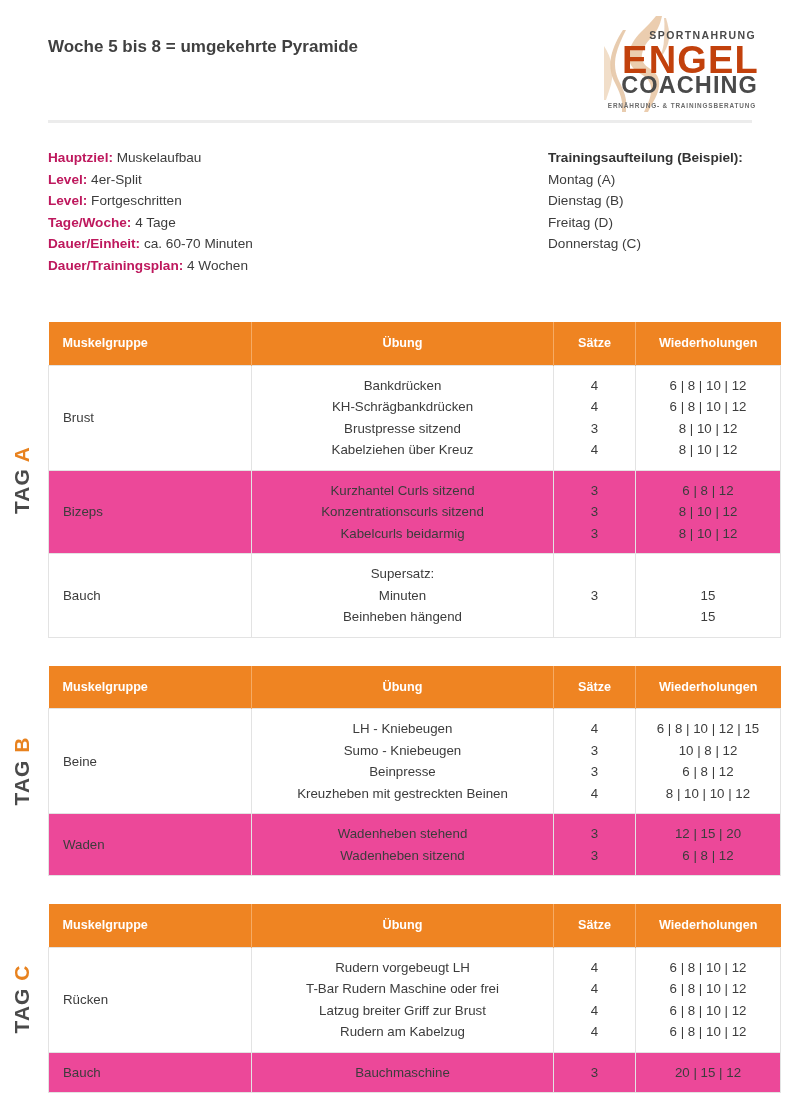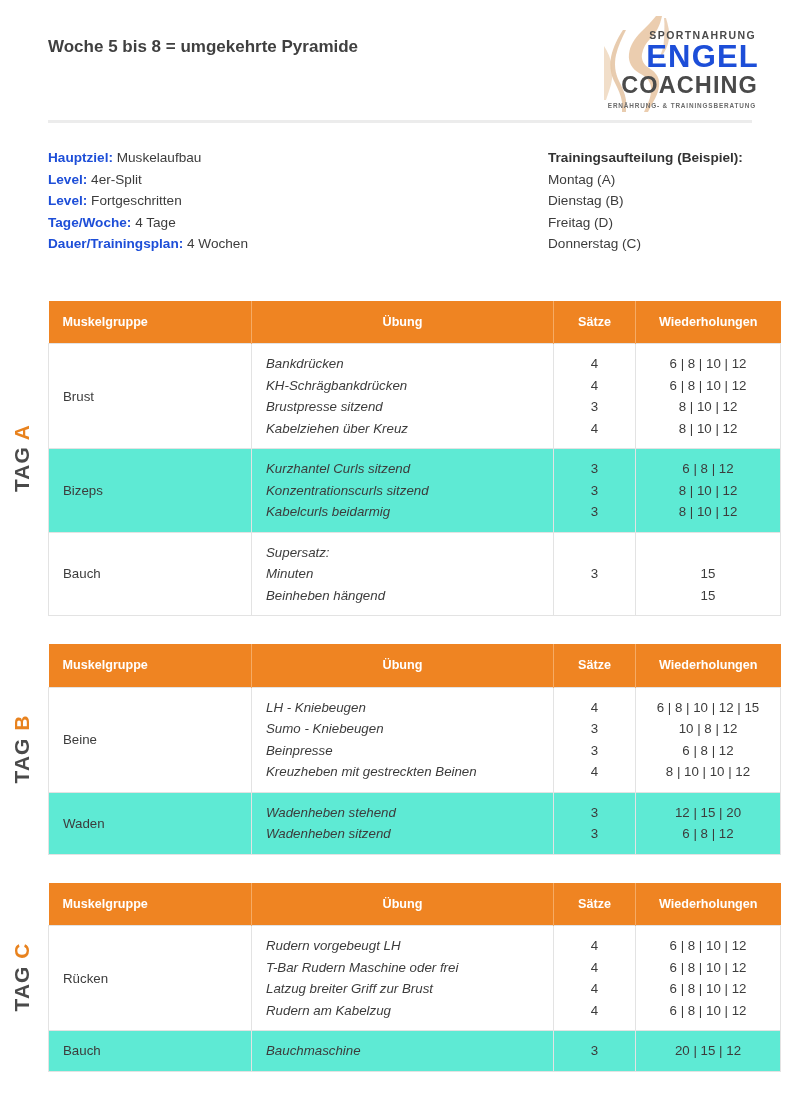--- a/index.html
+++ b/index.html
@@ -64,24 +64,24 @@
     font-weight: bold;
     letter-spacing: 1.4px;
     color: #4a4a4a;
     text-align: right;
     white-space: nowrap;
   }
   .logo-engel {
     position: absolute;
     right: 3px;
     top: 25px;
-    font-size: 31px;
+    font-size: 38px;
     font-weight: bold;
     letter-spacing: 1.2px;
-    color: #1d4ed8;
+    color: #c2410c;
     line-height: 1;
     white-space: nowrap;
   }
   .logo-coaching {
     position: absolute;
     right: 4px;
     top: 58px;
     font-size: 23.5px;
     font-weight: bold;
     letter-spacing: 1.1px;
@@ -117,21 +117,21 @@
     display: flex;
   }
   .info-col-left { width: 500px; }
   .info-col-right { flex: 1; }
   .info-line {
     font-size: 13.6px;
     line-height: 21.5px;
     color: #3c3c3c;
     white-space: nowrap;
   }
-  .info-line b { font-weight: bold; color: #1d4ed8; }
+  .info-line b { font-weight: bold; color: #be185d; }
   .info-heading {
     font-size: 13.6px;
     line-height: 21.5px;
     font-weight: bold;
     color: #333;
     white-space: nowrap;
   }
 
   
   .tables {
@@ -186,24 +186,24 @@
   th.col-wh { width: 145px; text-align: center; }
 
   table.plan tbody tr td {
     border: 1px solid #e3e3e3;
     vertical-align: middle;
     padding: 9px 14px;
     font-size: 13.3px;
     color: #3c3c3c;
     background: #ffffff;
   }
-  table.plan tbody tr.alt td { background: #5eead4; }
+  table.plan tbody tr.alt td { background: #ec4899; }
 
   td.c-mg { text-align: left; }
-  td.c-ue { text-align: left; font-style: italic; }
+  td.c-ue { text-align: center; }
   td.c-sa { text-align: center; }
   td.c-wh { text-align: center; }
 
   .stack { line-height: 21.5px; }
   .stack div { white-space: nowrap; }
 </style>
 </head>
 <body>
 
 <div class="header">
@@ -232,20 +232,21 @@
 
   <div class="header-rule"></div>
 </div>
 
 <div class="info">
   <div class="info-col-left">
       <div class="info-line"><b>Hauptziel:</b> <span>Muskelaufbau</span></div>
       <div class="info-line"><b>Level:</b> <span>4er-Split</span></div>
       <div class="info-line"><b>Level:</b> <span>Fortgeschritten</span></div>
       <div class="info-line"><b>Tage/Woche:</b> <span>4 Tage</span></div>
+      <div class="info-line"><b>Dauer/Einheit:</b> <span>ca. 60-70 Minuten</span></div>
       <div class="info-line"><b>Dauer/Trainingsplan:</b> <span>4 Wochen</span></div>
     </div>
   <div class="info-col-right">
       <div class="info-heading">Trainingsaufteilung (Beispiel):</div>
       <div class="info-line">Montag (A)</div>
       <div class="info-line">Dienstag (B)</div>
       <div class="info-line">Freitag (D)</div>
       <div class="info-line">Donnerstag (C)</div>
     </div>
 </div>

